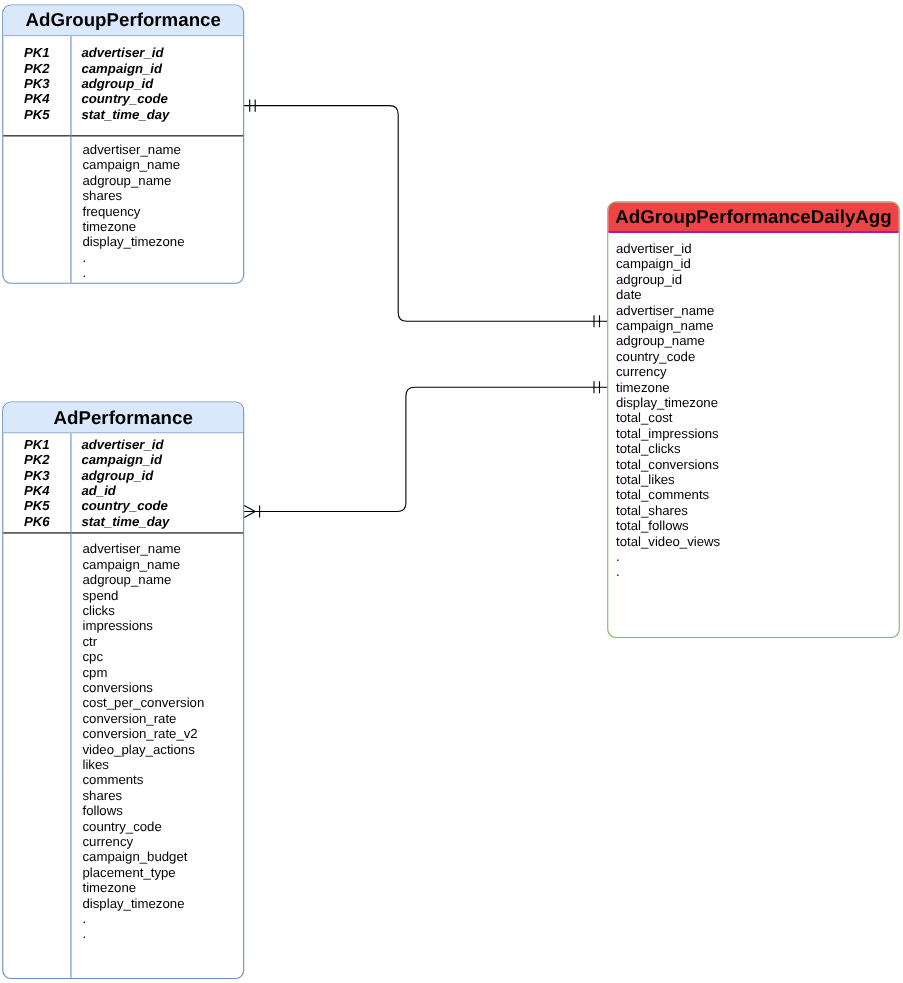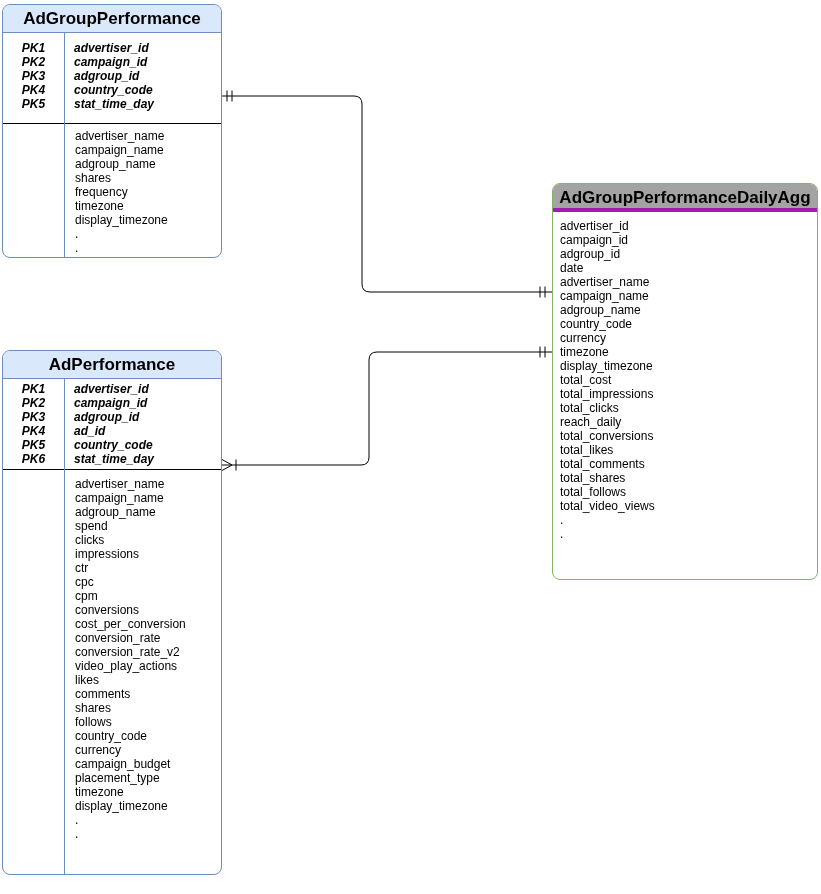--- a/index.html
+++ b/index.html
@@ -24,21 +24,21 @@
   .er-header {
     height: 28px;
     line-height: 27px;
     text-align: center;
     font-weight: bold;
     font-size: 17px;
     border-top-left-radius: 7px;
     border-top-right-radius: 7px;
   }
   .blue  .er-header { background: #dae8fc; border-bottom: 1px solid #6c8ebf; }
-  .green .er-header { background: #a3a3a3; border-bottom: 4px solid #a21caf; }
+  .green .er-header { background: #ef4444; border-bottom: 2px solid #a21caf; }
   .pk-col-divider {
     position: absolute;
     top: 28px; bottom: 0; left: 61px;
     width: 0;
     border-left: 1px solid #6c8ebf;
   }
   .pk-section { border-bottom: 1px solid #000000; font-style: italic; }
   .pk-row { line-height: 14px; white-space: nowrap; }
   .pk-key {
     display: inline-block;
@@ -99,21 +99,21 @@
         <div class="field-row">adgroup_name</div>
         <div class="field-row">shares</div>
         <div class="field-row">frequency</div>
         <div class="field-row">timezone</div>
         <div class="field-row">display_timezone</div>
         <div class="field-row">.</div>
         <div class="field-row">.</div>
       </div>
   </div>
 
-  <div class="er-table blue" style="left:2px; top:350px; width:220px; height:525px;">
+  <div class="er-table blue" style="left:2px; top:365px; width:220px; height:525px;">
     <div class="er-header">AdPerformance</div>
     <div class="pk-col-divider"></div>
     <div class="pk-section" style="height:91px; padding-top:3px;">
         <div class="pk-row">
         <span class="pk-key">PK1</span><span class="pk-field">advertiser_id</span>
       </div>
         <div class="pk-row">
         <span class="pk-key">PK2</span><span class="pk-field">campaign_id</span>
       </div>
         <div class="pk-row">
@@ -169,21 +169,20 @@
         <div class="field-row">advertiser_name</div>
         <div class="field-row">campaign_name</div>
         <div class="field-row">adgroup_name</div>
         <div class="field-row">country_code</div>
         <div class="field-row">currency</div>
         <div class="field-row">timezone</div>
         <div class="field-row">display_timezone</div>
         <div class="field-row">total_cost</div>
         <div class="field-row">total_impressions</div>
         <div class="field-row">total_clicks</div>
-        <div class="field-row">reach_daily</div>
         <div class="field-row">total_conversions</div>
         <div class="field-row">total_likes</div>
         <div class="field-row">total_comments</div>
         <div class="field-row">total_shares</div>
         <div class="field-row">total_follows</div>
         <div class="field-row">total_video_views</div>
         <div class="field-row">.</div>
         <div class="field-row">.</div>
       </div>
   </div>

